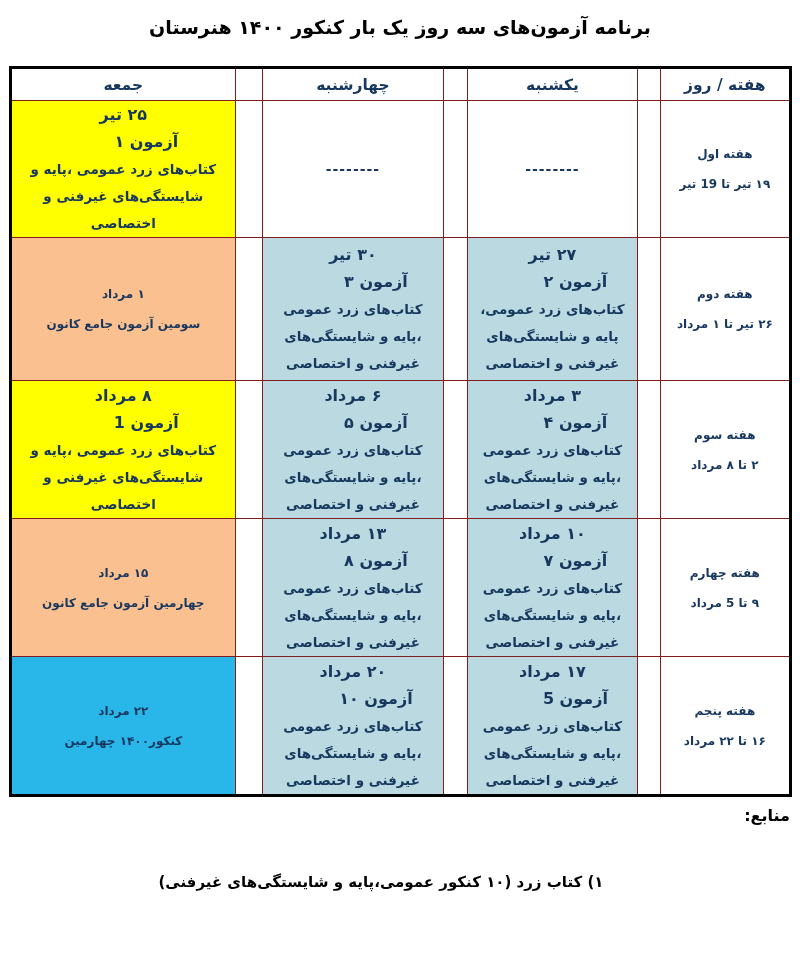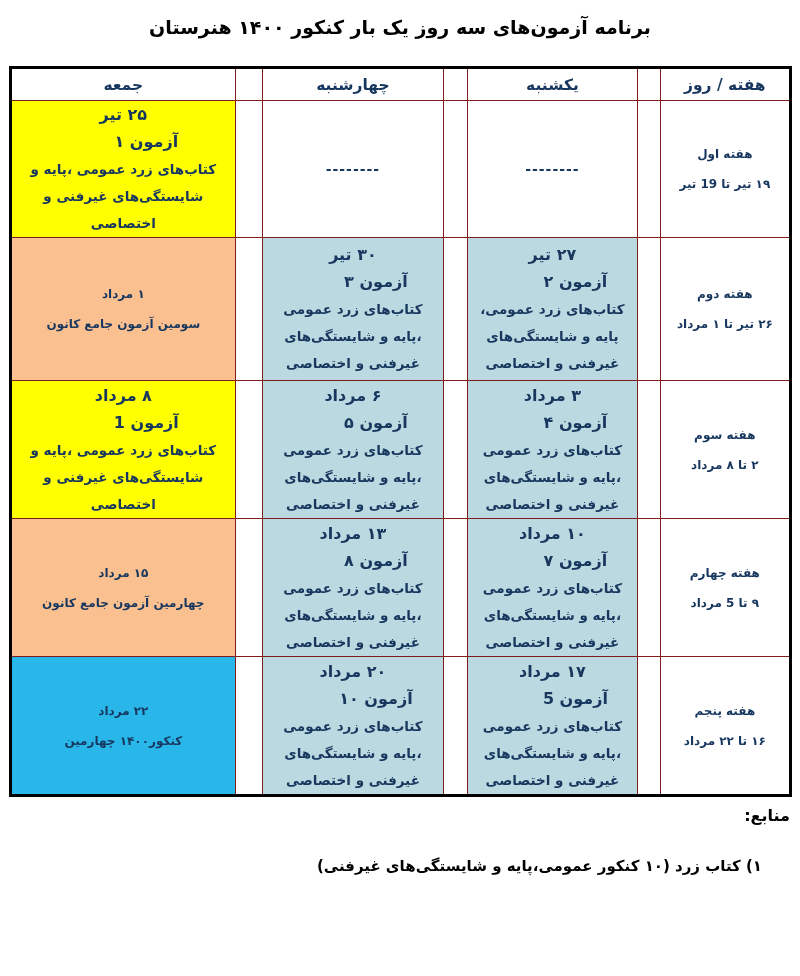--- a/index.html
+++ b/index.html
@@ -41,21 +41,21 @@
   .bg-blue{background:var(--lightblue,#BBD9E0);}
   .bg-cyan{background:var(--cyan,#29B7EA);}
   td.exam-cell{vertical-align:top;padding-top:3px;}
   .date{font-size:16px;line-height:27px;}
   .exam{font-size:16px;line-height:28px;margin-left:46px;}
   .desc{font-size:13.5px;line-height:27px;padding:0 6px;}
   .two-line div{font-size:12px;line-height:30px;}
   .dash-line{font-size:14px;letter-spacing:1px;direction:ltr;}
   .footer{margin-top:8px;color:#000;font-weight:bold;}
   .sources-label{text-align:right;padding-left:0;padding-right:10px;font-size:16px;line-height:22px;}
-  .source-item{text-align:right;padding-right:38px;font-size:15px;margin-top:30px;}
+  .source-item{text-align:center;padding-right:38px;font-size:15px;margin-top:46px;}
 </style>
 </head>
 <body>
 
 <div class="page-title">برنامه آزمون‌های سه روز یک بار کنکور ۱۴۰۰ هنرستان</div>
 
 <table class="schedule">
   <colgroup>
     <col style="width:130px">
       <col style="width:23px">

